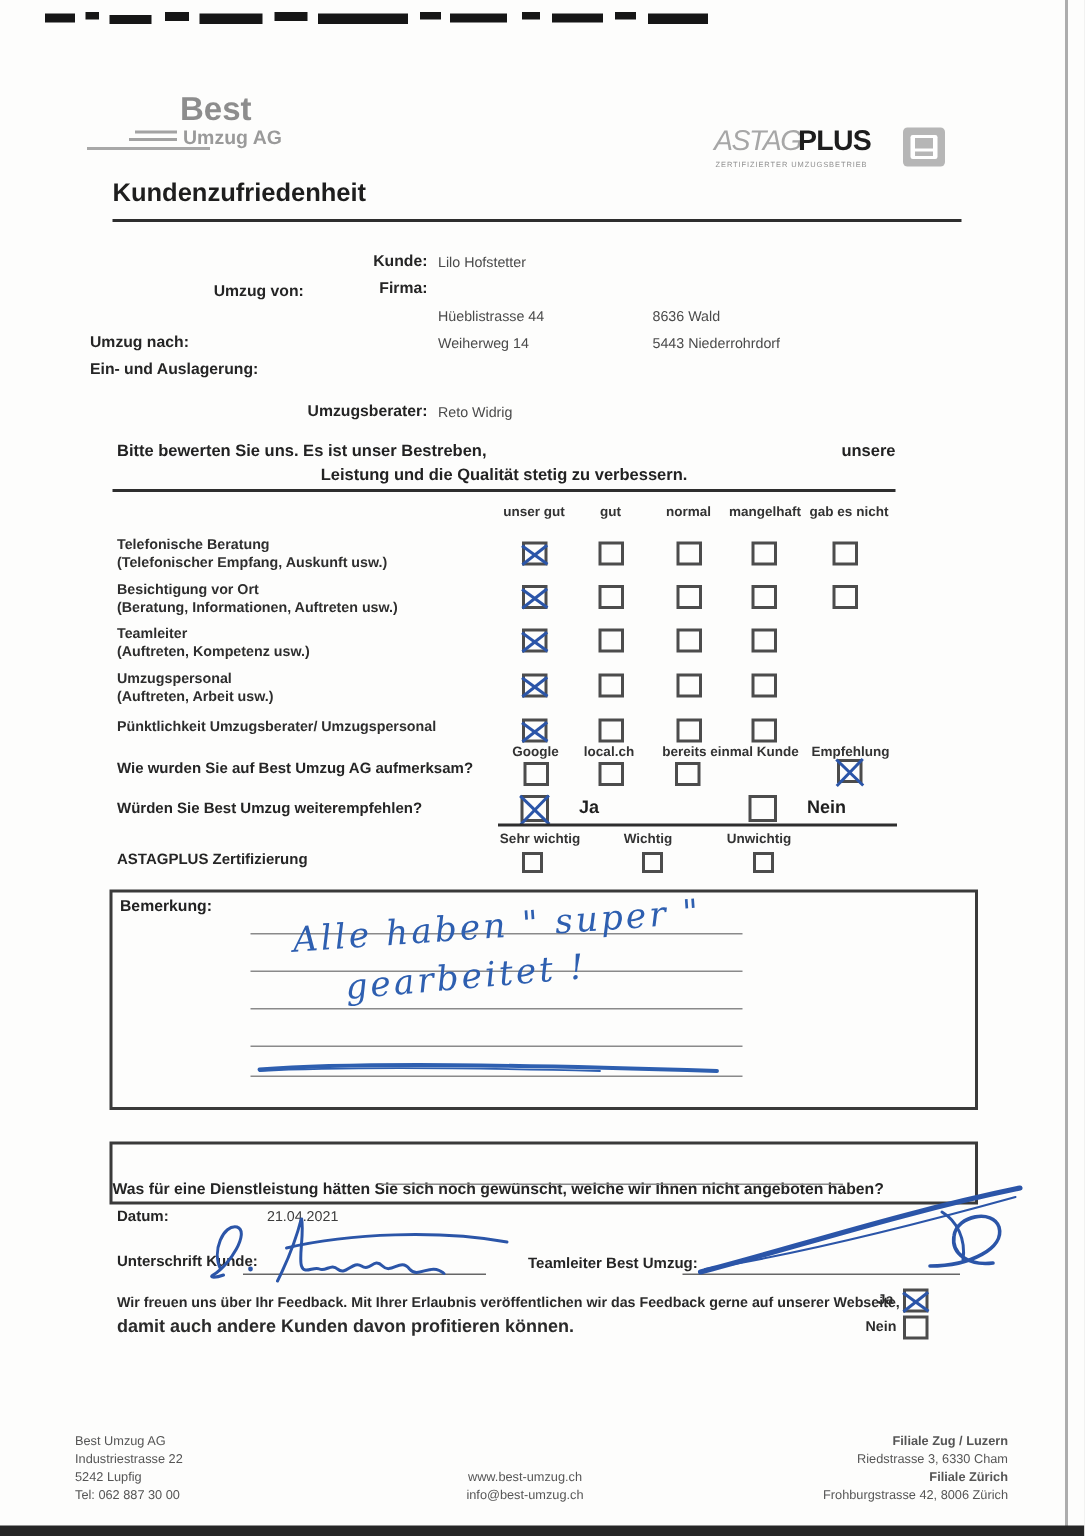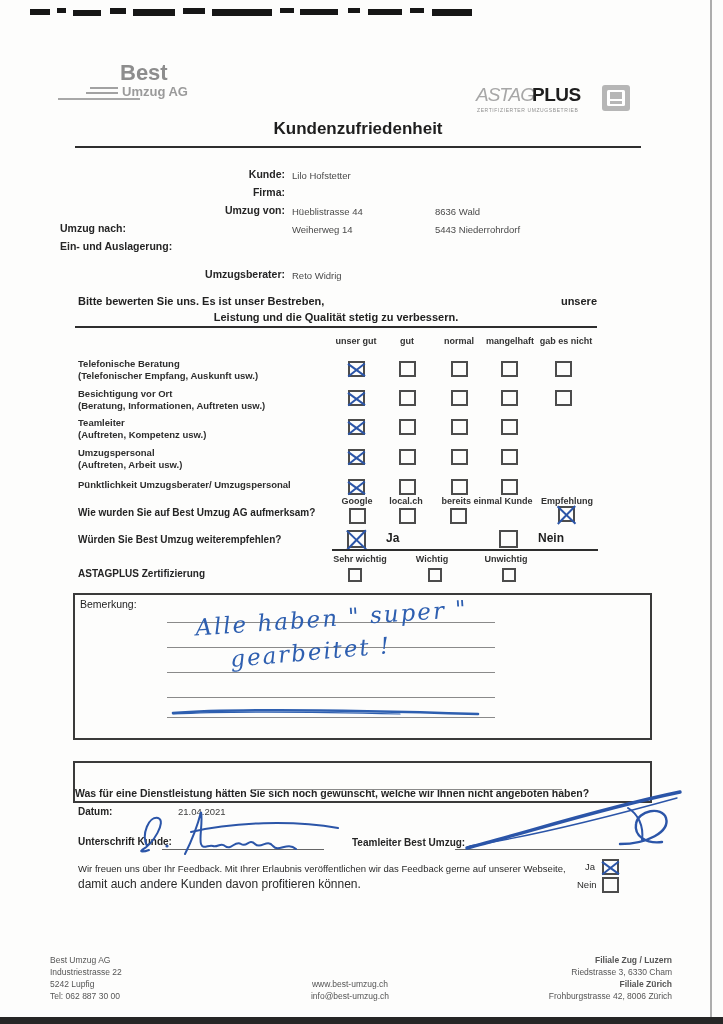--- a/index.html
+++ b/index.html
@@ -1,20 +1,20 @@
 <!DOCTYPE html>
 <html><head>
 <meta charset="utf-8">
 <style>
   html,body{margin:0;padding:0;background:#e9e9e9;}
   .page{position:relative;width:723px;height:1024px;background:#fdfdfc;overflow:hidden;
         font-family:"Liberation Sans",sans-serif;color:#2c2c2c;}
   .abs{position:absolute;}
   .b{font-weight:bold;}
-  .sb{font-weight:400;text-align:center;}
+  .sb{font-weight:700;text-align:center;}
   .ctr{transform:translateX(-50%);white-space:nowrap;}
   .hline{position:absolute;background:#2e2e2e;height:2px;}
   .thinline{position:absolute;background:#8a8a8a;height:1px;}
   .cb{position:absolute;width:13px;height:12px;border:2px solid #4c4c4c;background:transparent;}
   .cb.small{width:10px;height:10px;}
   .cb.big{width:15px;height:14px;}
   .cb.checked::before,.cb.checked::after{content:"";position:absolute;left:-4px;right:-4px;top:50%;
         border-top:2px solid #2b55a8;height:0;}
   .cb.checked::before{transform:rotate(36deg);}
   .cb.checked::after{transform:rotate(-38deg);}
@@ -66,29 +66,29 @@
     <span class="abs" style="left:56px;top:0;font-size:19px;font-weight:bold;color:#1d1d1d;letter-spacing:-0.5px">PLUS</span>
     <span class="abs" style="left:1px;top:23px;font-size:5px;color:#8f8f8f;letter-spacing:0.6px;white-space:nowrap">ZERTIFIZIERTER UMZUGSBETRIEB</span>
     <svg class="abs" style="left:124px;top:-2px" width="32" height="32" viewBox="0 0 32 32">
       <rect x="2" y="3" width="28" height="26" rx="3" fill="#b6b6b6"></rect>
       <rect x="7" y="8" width="18" height="16" rx="1.5" fill="#ffffff"></rect>
       <rect x="10" y="10" width="12" height="7" fill="#b6b6b6"></rect>
       <rect x="10" y="19" width="12" height="3" fill="#b6b6b6"></rect>
     </svg>
   </div>
 
-  <div class="abs b" style="left:75px;top:119px;width:566px;text-align:center;font-size:17px;color:#1e1e1e">Kundenzufriedenheit</div>
+  <div class="abs b" style="left:75px;top:119px;width:566px;font-size:17px;color:#1e1e1e">Kundenzufriedenheit</div>
   <div class="hline" style="left:75px;top:146px;width:566px"></div>
 
   <div>
     <div class="abs flabel" style="left:60px;top:168px;width:225px;text-align:right">Kunde:</div>
     <div class="abs val" style="left:292px;top:170px">Lilo Hofstetter</div>
     <div class="abs flabel" style="left:60px;top:186px;width:225px;text-align:right">Firma:</div>
     <div class="abs val" style="left:292px;top:188px"></div>
-    <div class="abs flabel" style="left:60px;top:204px;width:225px;text-align:right">Umzug von:</div>
+    <div class="abs flabel" style="left:60px;top:188px;width:225px;text-align:center">Umzug von:</div>
     <div class="abs val" style="left:292px;top:206px">Hüeblistrasse 44</div>
     <div class="abs val" style="left:435px;top:206px">8636 Wald</div>
     <div class="abs flabel" style="left:60px;top:222px;width:225px;text-align:left">Umzug nach:</div>
     <div class="abs val" style="left:292px;top:224px">Weiherweg 14</div>
     <div class="abs val" style="left:435px;top:224px">5443 Niederrohrdorf</div>
     <div class="abs flabel" style="left:60px;top:240px;width:225px;text-align:left">Ein- und Auslagerung:</div>
     <div class="abs val" style="left:292px;top:242px"></div>
     <div class="abs flabel" style="left:60px;top:268px;width:225px;text-align:right">Umzugsberater:</div>
     <div class="abs val" style="left:292px;top:270px">Reto Widrig</div>
   </div>

